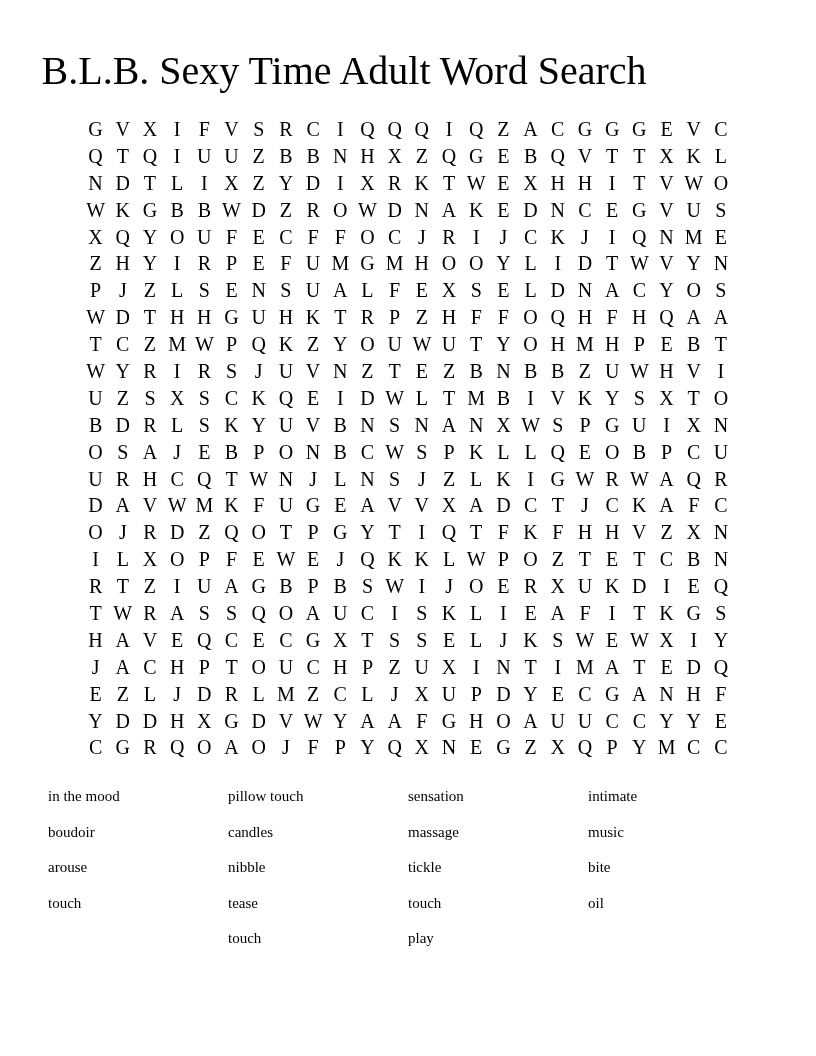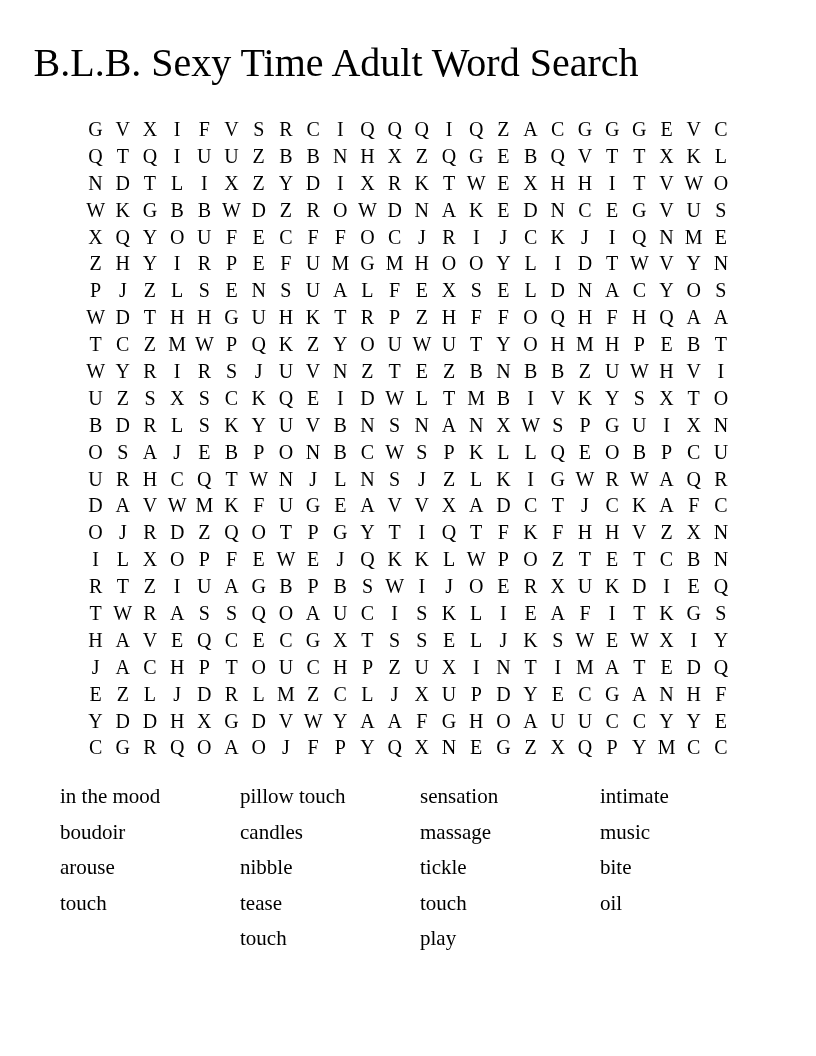--- a/index.html
+++ b/index.html
@@ -11,21 +11,21 @@
     color: #000000;
     font-family: "Liberation Serif", serif;
     position: relative;
     overflow: hidden;
   }
   .page-title {
     position: absolute;
     top: 42px;
     left: 0;
     width: 672px;
-    margin: 0;
+    margin: 8px;
     text-align: center;
     font-size: 40px;
     font-weight: normal;
     line-height: 1.05;
     white-space: nowrap;
   }
   .letter-grid {
     position: absolute;
     left: 82px;
     top: 116px;
@@ -49,23 +49,22 @@
     display: flex;
   }
   .word-col {
     width: 180px;
     display: flex;
     flex-direction: column;
   }
   .word-item {
     height: 35.6px;
     line-height: 35.6px;
-    font-size: 21px;
+    font-size: 15px;
     white-space: nowrap;
-    margin-left: 12px;
   }
 </style>
 </head>
 <body>
 
 <h1 class="page-title">B.L.B. Sexy Time Adult Word Search</h1>
 
 <div class="letter-grid" id="letter-grid">
     <div class="grid-row">
       <span class="grid-cell">G</span>

